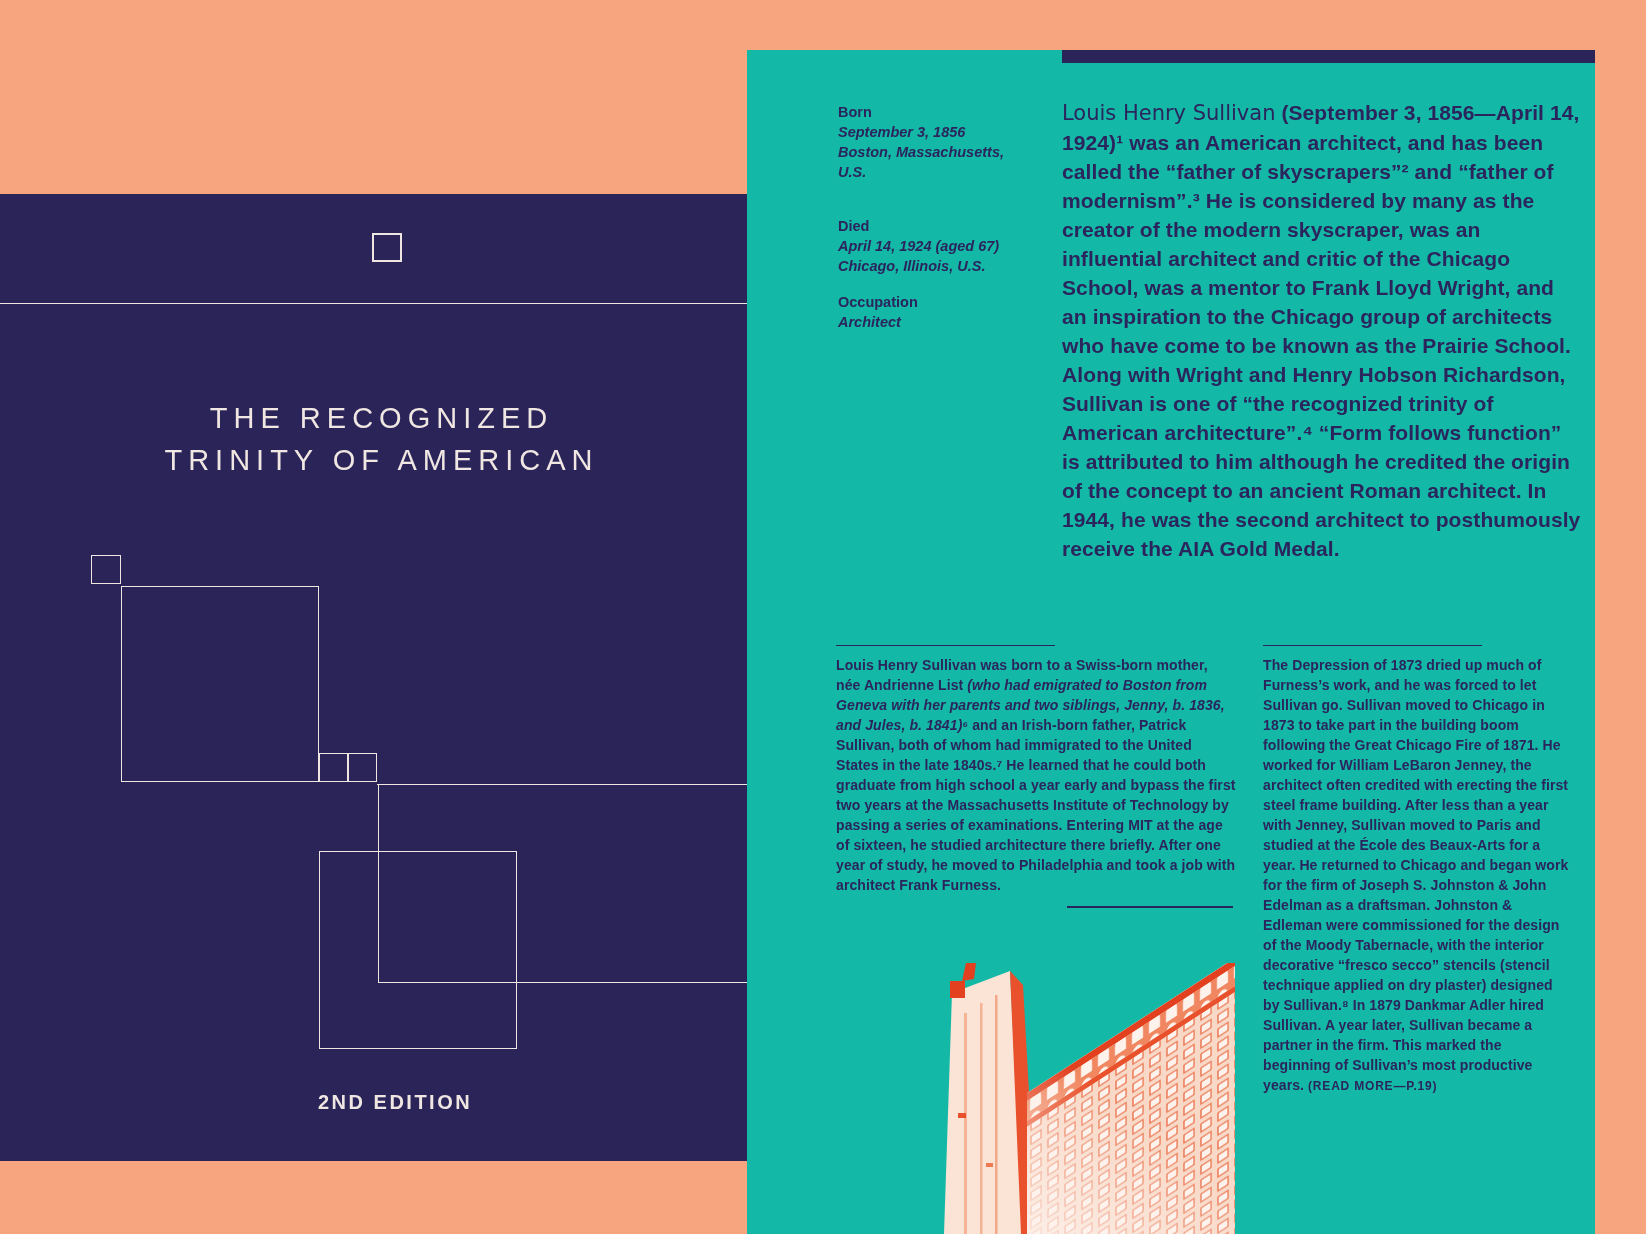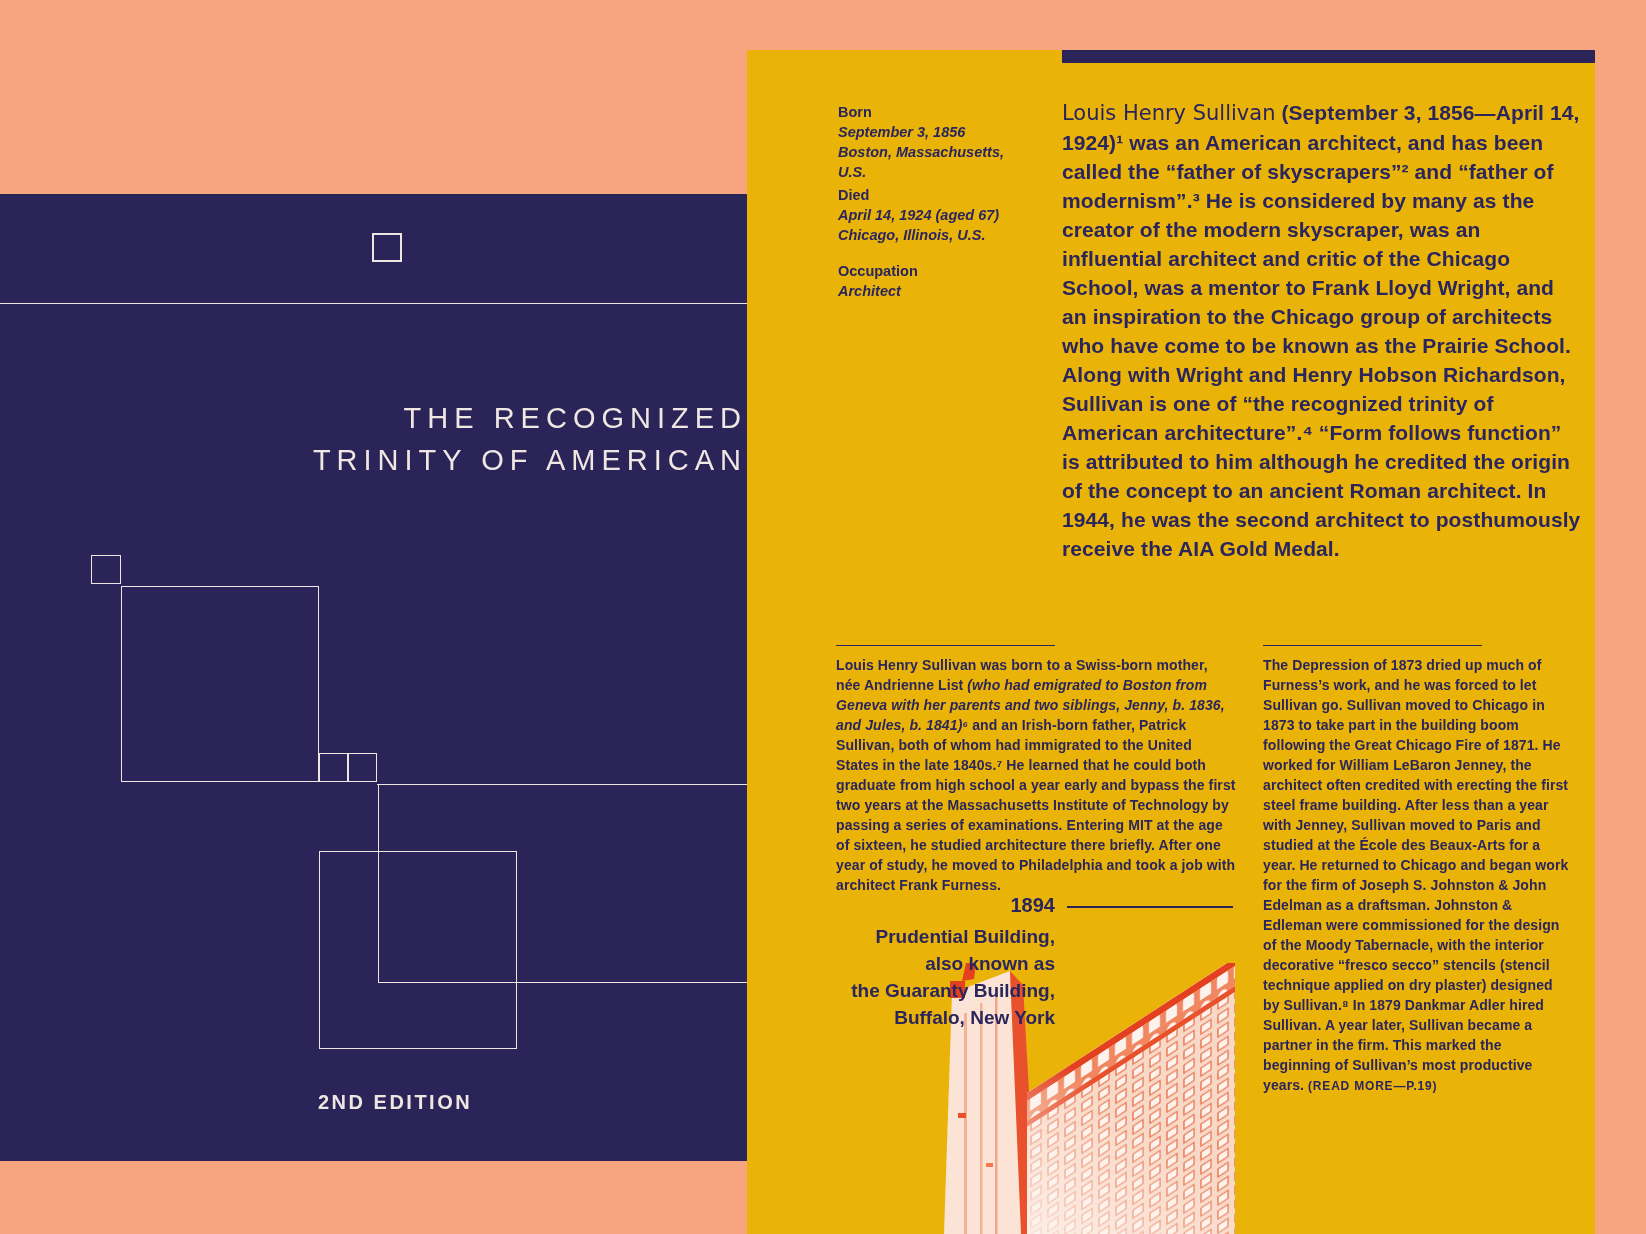--- a/index.html
+++ b/index.html
@@ -10,40 +10,40 @@
     color:#2B255D;
   }
   .abs{position:absolute;}
 
   
   .cover{left:0;top:194px;width:747px;height:967px;background:#2A2459;}
   .cover-rule{left:0;top:109px;width:747px;height:1px;background:#EFE6E2;}
   .sq{border:2px solid #EFE6E2;box-sizing:border-box;}
   .sq-thin{border:1px solid #EFE6E2;box-sizing:border-box;}
   .cover-title{
-    left:0;top:203px;width:747px;text-align:right;
+    left:0;top:203px;width:747px;text-align:center;
     color:#F0E7E3;font-size:29px;line-height:42px;letter-spacing:6px;
     font-weight:400;padding-left:16px;box-sizing:border-box;
   }
   .hline{background:#EFE6E2;height:1px;}
   .vline{background:#EFE6E2;width:1px;}
   .edition{
     left:318px;top:897px;color:#EFE6E2;font-size:20px;font-weight:700;
     letter-spacing:2.5px;
   }
 
   
-  .page{left:747px;top:50px;width:848px;height:1184px;background:#eab308;}
+  .page{left:747px;top:50px;width:848px;height:1184px;background:#14b8a6;}
   .topbar{left:315px;top:0;width:533px;height:13px;background:#2A2459;}
 
   .infobox{left:91px;top:52px;width:200px;font-size:14.5px;line-height:20px;}
   .info-label{font-weight:700;}
   .info-val{font-style:italic;font-weight:700;}
   .info-group{margin-bottom:0;}
-  .gap1{margin-top:3px;}
+  .gap1{margin-top:34px;}
   .gap2{margin-top:16px;}
 
   .lead{
     left:315px;top:48px;width:520px;
     font-size:21px;line-height:29px;font-weight:700;
     letter-spacing:0.1px;
   }
   .lead-name{font-family:"DejaVu Sans", sans-serif;font-weight:400;letter-spacing:0;}
 
   .colrule{background:#2B255D;height:1px;}
@@ -156,21 +156,14 @@
           <rect x="0" y="0" width="212" height="8" fill="#E2401F"></rect>
           <rect x="0" y="8" width="212" height="20" fill="url(#arches)"></rect>
           <rect x="0" y="28" width="212" height="6" fill="#E8512C"></rect>
           <rect x="0" y="34" width="212" height="280" fill="url(#grid)"></rect>
         </g>
         <rect x="137" y="0" width="208" height="271" fill="url(#fade)"></rect>
       </g>
     </svg>
   </div>
 
-  <div class="abs caption">
-    <div class="caption-year">1894</div>
-    <div class="caption-line">Prudential Building,</div>
-    <div class="caption-line">also known as</div>
-    <div class="caption-line">the Guaranty Building,</div>
-    <div class="caption-line">Buffalo, New York</div>
-  </div>
   <div class="abs year-rule"></div>
 </div>
 
 </body></html>

